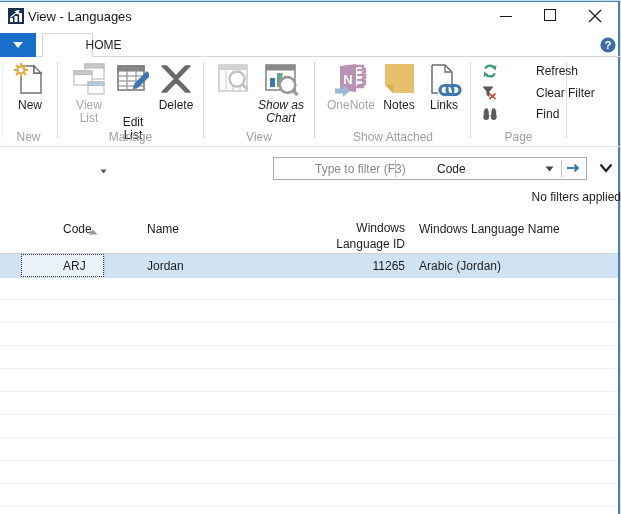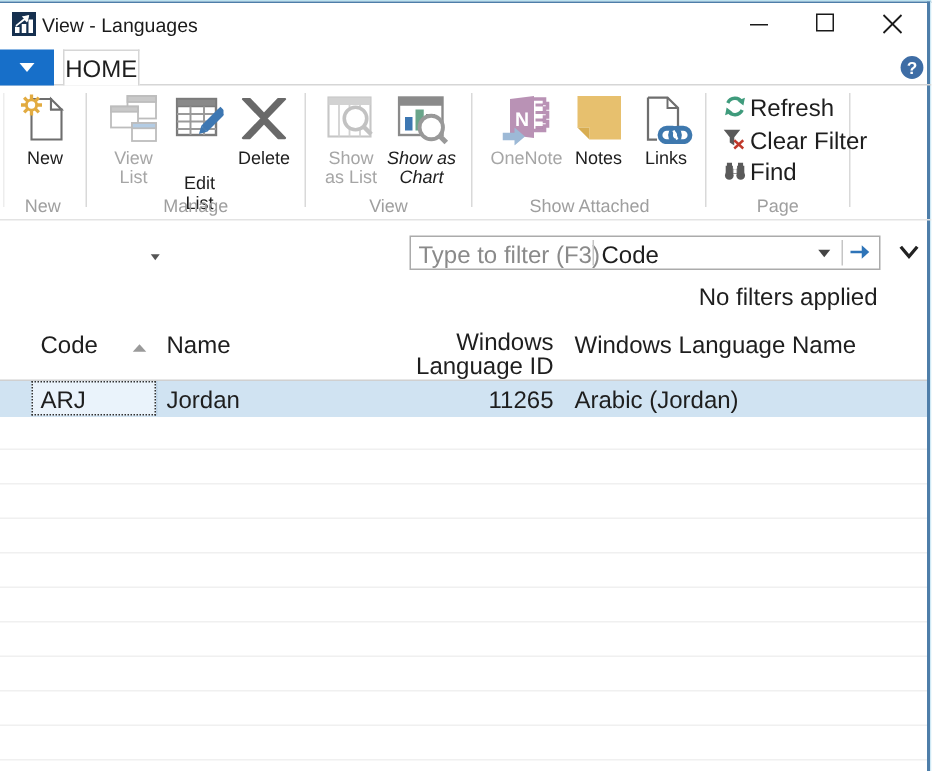--- a/index.html
+++ b/index.html
@@ -1,19 +1,19 @@
 <!DOCTYPE html>
 <html><head>
 <meta charset="utf-8">
 <style>
 * { margin:0; padding:0; box-sizing:border-box; }
 html,body { width:621px; height:514px; background:#fff; font-family:"Liberation Sans", sans-serif; }
 #win { position:absolute; left:0; top:0; width:621px; height:514px; background:#fff; overflow:hidden;padding-left:36px; }
 .abs { position:absolute; }
-.t12 { font-size:16px; color:#1e1e1e; white-space:nowrap; }
+.t12 { font-size:12px; color:#1e1e1e; white-space:nowrap;margin-left:36px; }
 .gray { color:#a0a0a0; }
 .cap { font-size:12px; color:#9f9f9f; white-space:nowrap; }
 .lbl { font-size:12px; color:#1e1e1e; text-align:center; line-height:12.5px; white-space:nowrap; }
 .lbl.gray { color:#a6a6a6; }
 .sep { position:absolute; width:1px; background:#d9d9d9; top:62px; height:76px; }
 </style>
 </head>
 <body>
 <div id="win">
 
@@ -120,21 +120,20 @@
     <rect x="1" y="1" width="28" height="26" fill="#fff" stroke="#c6c6c6" stroke-width="1.4"></rect>
     <rect x="1" y="1" width="28" height="5" fill="#d2d2d2"></rect>
     <g stroke="#d2d2d2" stroke-width="1.2">
       <line x1="8" y1="6" x2="8" y2="27"></line>
       <line x1="15" y1="6" x2="15" y2="27"></line>
       <line x1="22" y1="6" x2="22" y2="27"></line>
     </g>
     <circle cx="19" cy="15" r="7.5" fill="#fff" stroke="#c2c2c2" stroke-width="2.4"></circle>
     <line x1="24.5" y1="20.5" x2="29.5" y2="25.5" stroke="#c2c2c2" stroke-width="3"></line>
   </svg>
-  <div class="abs lbl gray" style="left:204px;top:99px;width:60px;">Show<br>as List</div>
 
   <svg class="abs" style="left:265px;top:64px;" width="34" height="34" viewBox="0 0 34 34">
     <rect x="1" y="1" width="29" height="25" fill="#fff" stroke="#8a8a8a" stroke-width="1.6"></rect>
     <rect x="1" y="1" width="29" height="5.5" fill="#8a8a8a"></rect>
     <rect x="5" y="14" width="5" height="9" fill="#3d77b2"></rect>
     <rect x="12" y="9" width="5.5" height="14" fill="#6aa58a"></rect>
     <rect x="19" y="12" width="6" height="4" fill="#777"></rect>
     <circle cx="22.5" cy="21" r="7.8" fill="#fff" stroke="#999" stroke-width="2.6"></circle>
     <line x1="28" y1="26.5" x2="32.5" y2="31" stroke="#999" stroke-width="3.4"></line>
   </svg>

